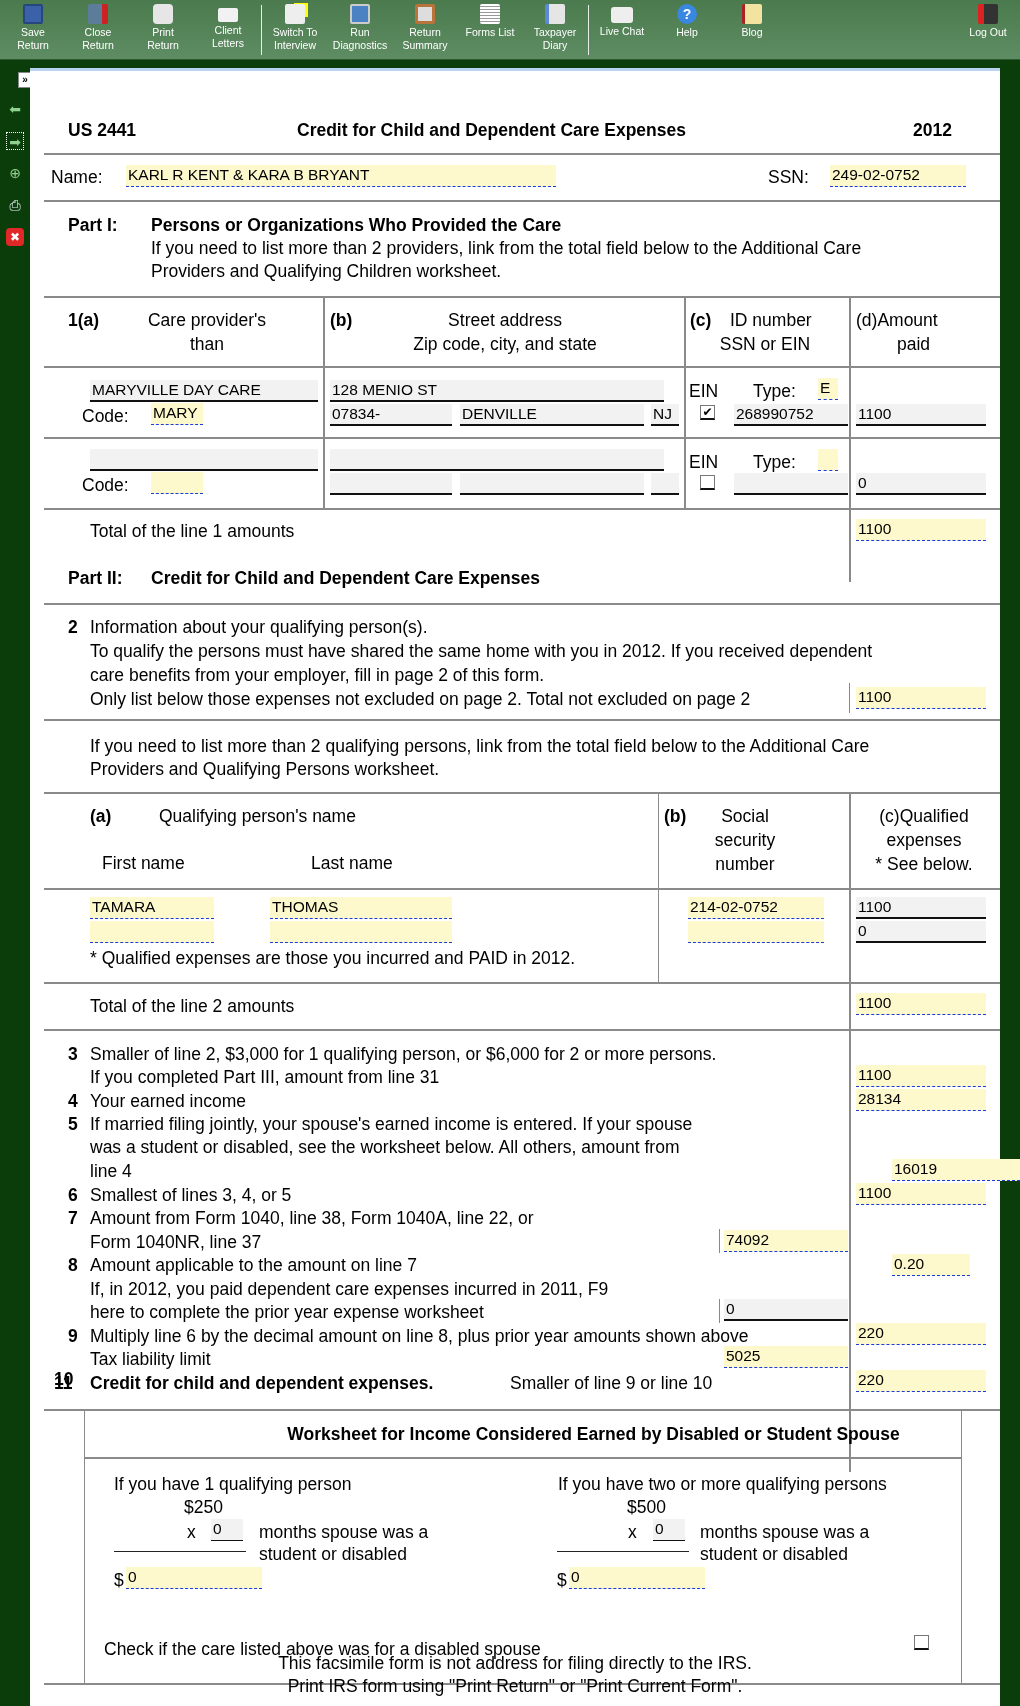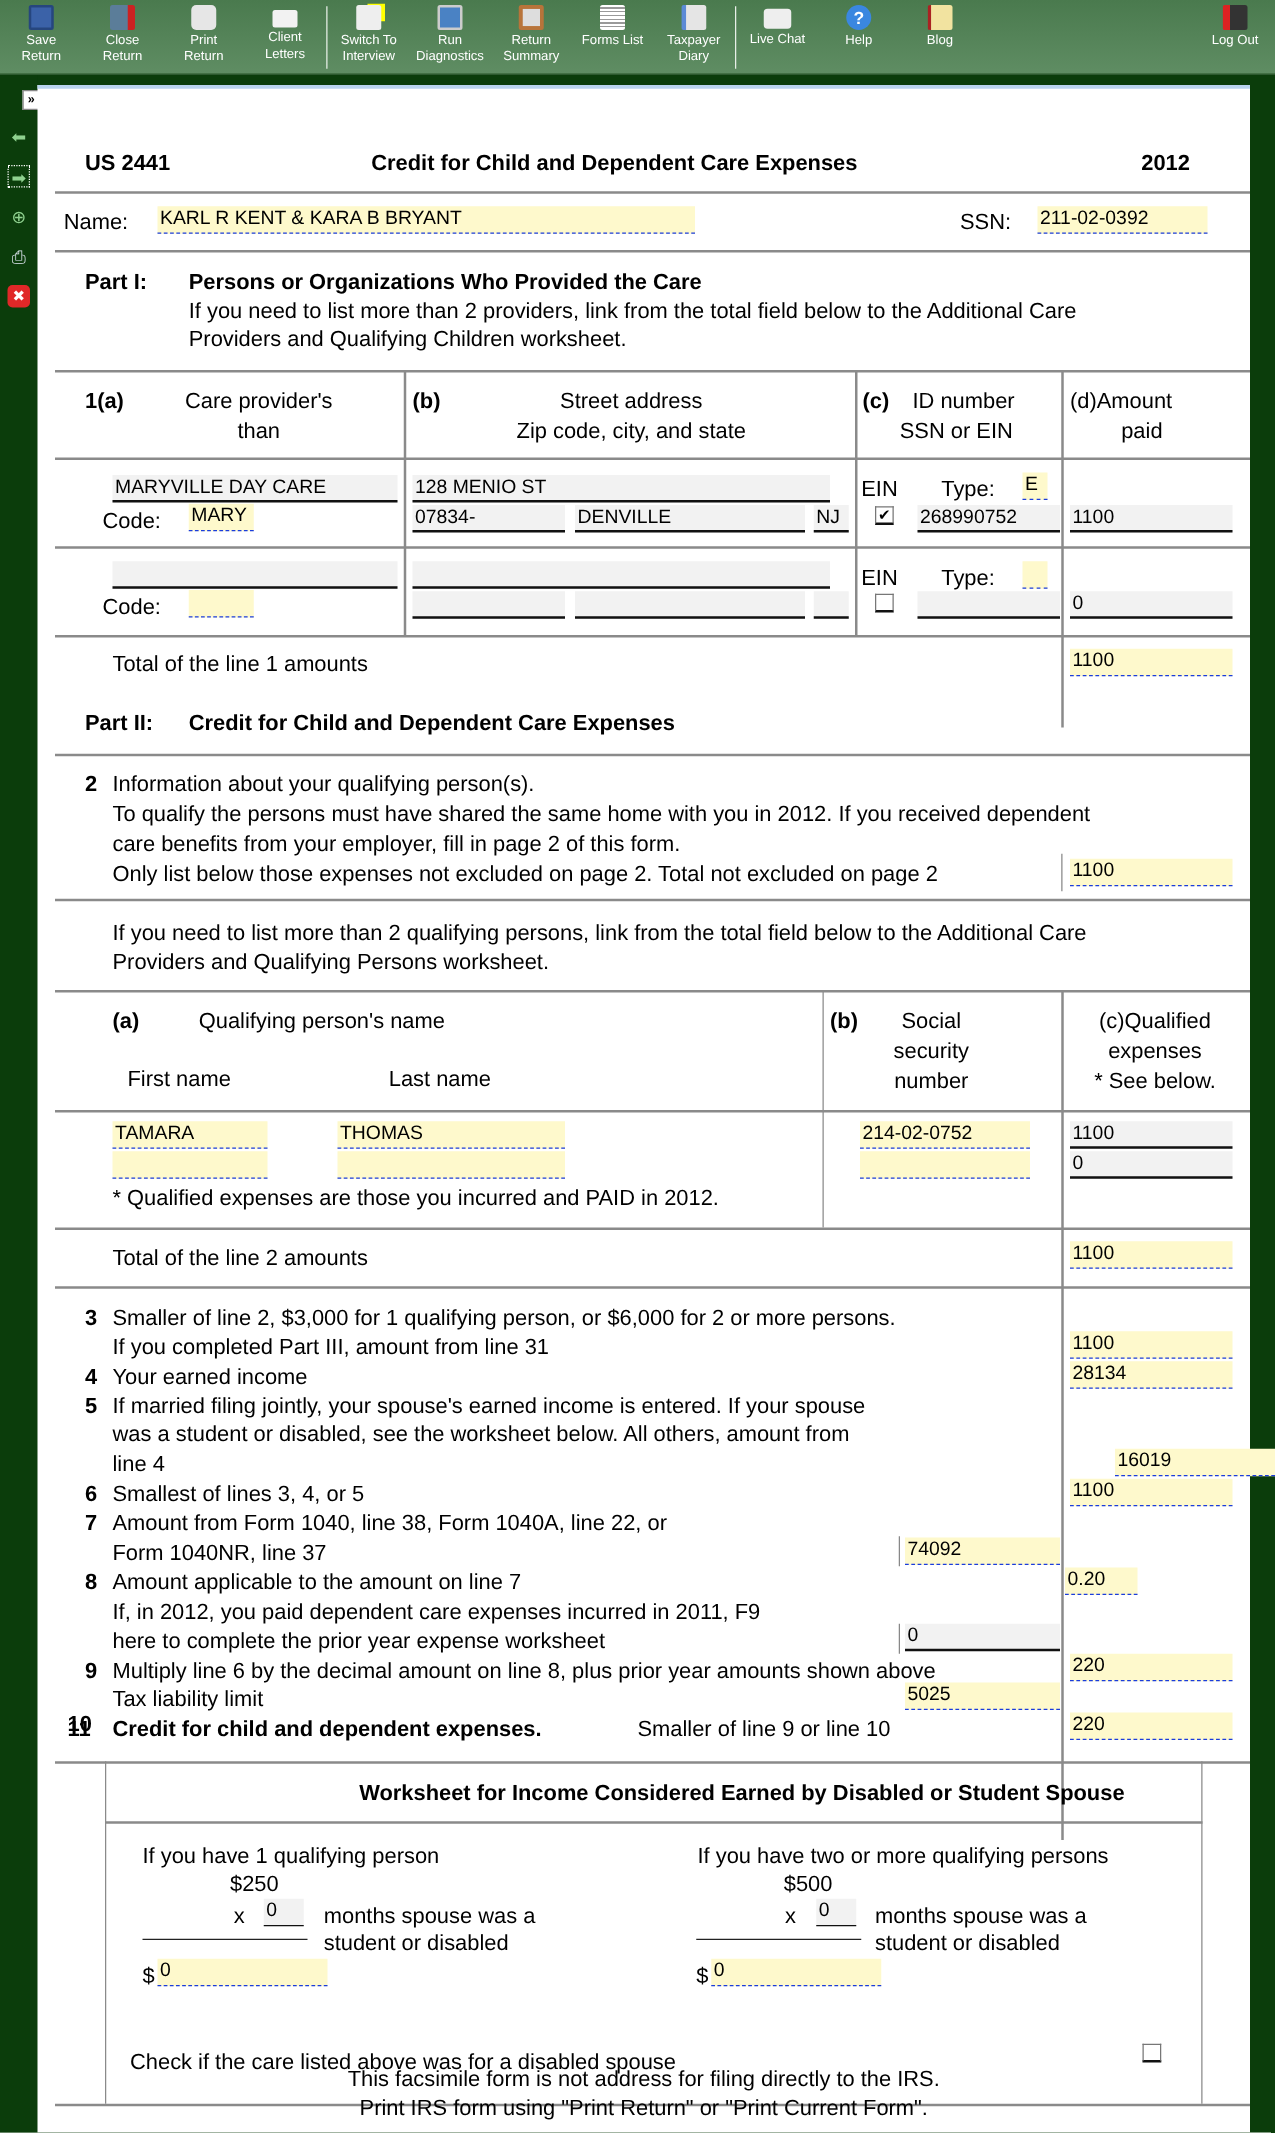--- a/index.html
+++ b/index.html
@@ -55,21 +55,21 @@
 <div id="form">
 
   <div class="t b" style="left:38px;top:48px">US 2441</div>
   <div class="t b" style="left:267px;top:48px">Credit for Child and Dependent Care Expenses</div>
   <div class="t b" style="left:883px;top:48px">2012</div>
   <div class="hl" style="left:14px;top:82px;width:956px"></div>
 
   <div class="t" style="left:21px;top:95px">Name:</div>
   <div class="fy" style="left:96px;top:94px;width:430px">KARL R KENT &amp; KARA B BRYANT</div>
   <div class="t" style="left:738px;top:95px">SSN:</div>
-  <div class="fy" style="left:800px;top:94px;width:136px">211-02-0392</div>
+  <div class="fy" style="left:800px;top:94px;width:136px">249-02-0752</div>
   <div class="hl" style="left:14px;top:129px;width:956px"></div>
 
   <div class="t b" style="left:38px;top:143px">Part I:</div>
   <div class="t b" style="left:121px;top:143px">Persons or Organizations Who Provided the Care</div>
   <div class="t" style="left:121px;top:166px">If you need to list more than 2 providers,  link from the total field below to the Additional Care</div>
   <div class="t" style="left:121px;top:189px">Providers and Qualifying Children worksheet.</div>
 
   <div class="hl" style="left:14px;top:225px;width:956px"></div>
   <div class="vl" style="left:293px;top:225px;height:212px"></div>
   <div class="vl" style="left:654px;top:225px;height:212px"></div>
@@ -191,21 +191,21 @@
   <div class="fy r" style="left:826px;top:1112px;width:130px">1100</div>
 
   <div class="t b" style="left:38px;top:1136px">7</div>
   <div class="t" style="left:60px;top:1136px">Amount from Form 1040,  line 38,  Form 1040A,  line 22,  or</div>
   <div class="t" style="left:60px;top:1160px">Form 1040NR,  line 37</div>
   <div class="tickbar" style="left:689px;top:1158px;height:24px"></div>
   <div class="fy r" style="left:694px;top:1159px;width:124px">74092</div>
 
   <div class="t b" style="left:38px;top:1183px">8</div>
   <div class="t" style="left:60px;top:1183px">Amount applicable to the amount on line 7</div>
-  <div class="fy r" style="left:822px;top:1183px;width:58px">0.20</div>
+  <div class="fy r" style="left:862px;top:1183px;width:78px">0.20</div>
   <div class="t" style="left:60px;top:1207px">If,  in 2012,  you paid dependent care expenses incurred in 2011,  F9</div>
   <div class="t" style="left:60px;top:1230px">here to complete the prior year expense worksheet</div>
   <div class="tickbar" style="left:689px;top:1228px;height:24px"></div>
   <div class="fg r" style="left:694px;top:1228px;width:124px">0</div>
 
   <div class="t b" style="left:38px;top:1254px">9</div>
   <div class="t" style="left:60px;top:1254px">Multiply line 6 by the decimal amount on line 8,  plus prior year amounts shown above</div>
   <div class="fy r" style="left:826px;top:1252px;width:130px">220</div>
 
   <div class="t b" style="left:24px;top:1297px">10</div>

